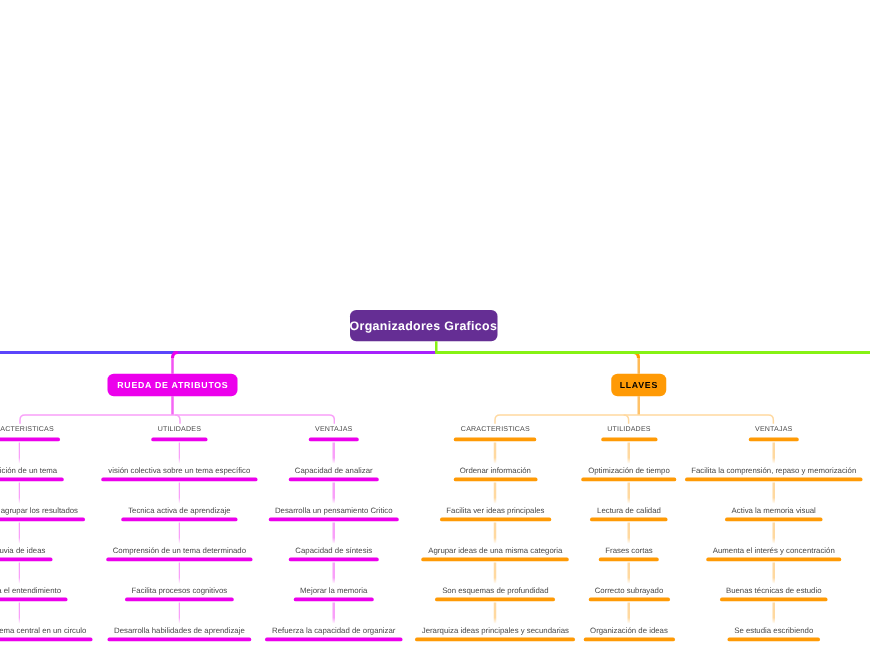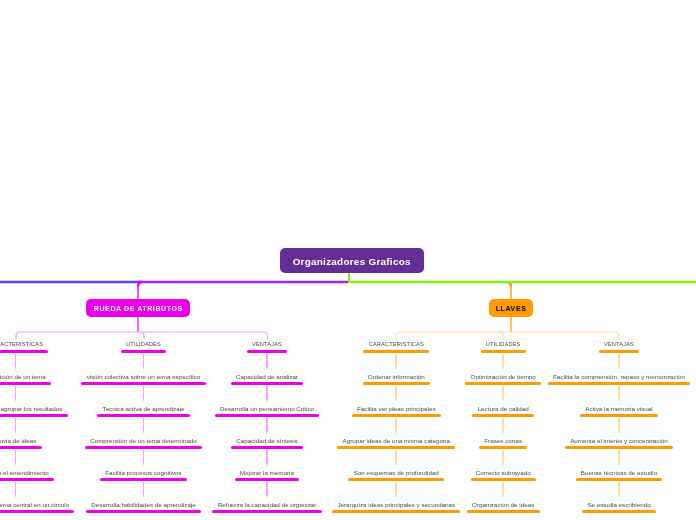--- a/index.html
+++ b/index.html
@@ -19,21 +19,21 @@
 <div id="canvas">
     <svg width="696" height="520" style="position: absolute; left: 0px; top: 0px; overflow: visible;">
       <path d="M506.6,282 Q510.8,282 510.8,286.4" fill="none" stroke="#ff9a05" stroke-width="2.5" stroke-linecap="butt"></path>
     </svg>
     <svg width="696" height="520" style="position: absolute; left: 0px; top: 0px; overflow: visible;">
       <path d="M-2,282 L141.5,282" fill="none" stroke="#5b45fb" stroke-width="2.5" stroke-linecap="butt"></path>
       <path d="M138.6,282 L348.9,282" fill="none" stroke="#a622fb" stroke-width="2.5" stroke-linecap="butt"></path>
       <path d="M348.9,282 L698,282" fill="none" stroke="#86f214" stroke-width="2.5" stroke-linecap="butt"></path>
       <path d="M142.2,282 Q138,282 138,286.4" fill="none" stroke="#ec00ec" stroke-width="2.5" stroke-linecap="butt"></path>
     </svg>
-    <div class="node root" style="padding-top: 2px; left: 279.7px; top: 248.2px; width: 144px; height: 25.2px; background: rgb(101, 46, 148);">
+    <div class="node root" style="padding-top: 2px; left: 279.7px; top: 248.2px; width: 118px; height: 25.2px; background: rgb(101, 46, 148);">
       <div class="node-label" style="color: rgb(255, 255, 255); font-size: 9.9px; font-weight: 700; letter-spacing: 0.28px; transform: translateZ(0px);">Organizadores Graficos</div>
     </div>
     <div class="vlink" style="left: 348.3px; top: 272.9px; width: 1.5px; height: 10.35px; background: rgb(134, 242, 20);"></div>
     <div class="vlink" style="left: 136.9px; top: 285.3px; width: 2.2px; height: 14px; background: rgb(236, 0, 236); opacity: 0.68;"></div>
     <div class="node" style="left: 86px; top: 299.3px; width: 104px; height: 18px; background: rgb(236, 0, 236);">
       <div class="node-label" style="color: rgb(255, 255, 255); font-size: 7px; font-weight: 700; letter-spacing: 0.6px; padding-left: 0.6px; padding-top: 0.6px;">RUEDA DE ATRIBUTOS</div>
     </div>
     <div class="vlink" style="left: 136.9px; top: 317.3px; width: 2.2px; height: 14.7px; background: rgb(236, 0, 236); opacity: 0.6;"></div>
     <svg width="253.5" height="9" style="position: absolute; left: 14.5px; top: 331px;">
       <path d="M1,8 L1,5 Q1,1 5,1 L248.5,1 Q252.5,1 252.5,5 L252.5,8" fill="none" stroke="#f9a0f9" stroke-width="1.2" stroke-linecap="butt"></path>

